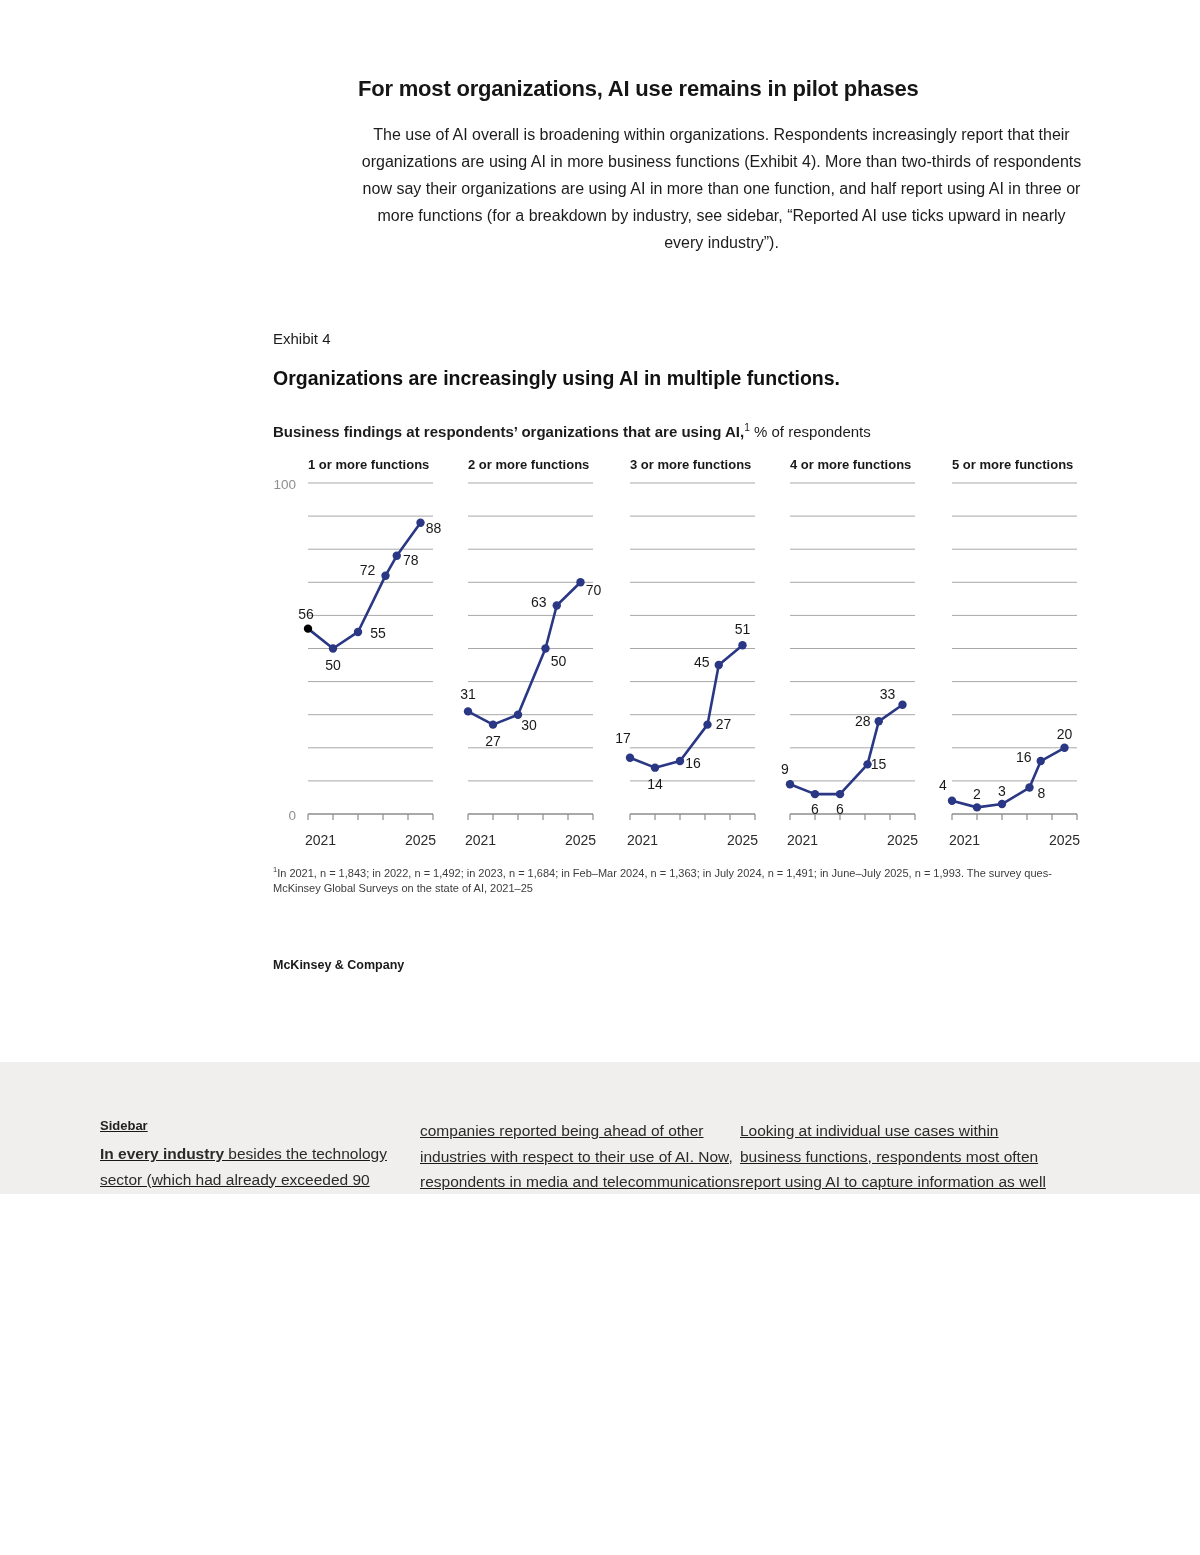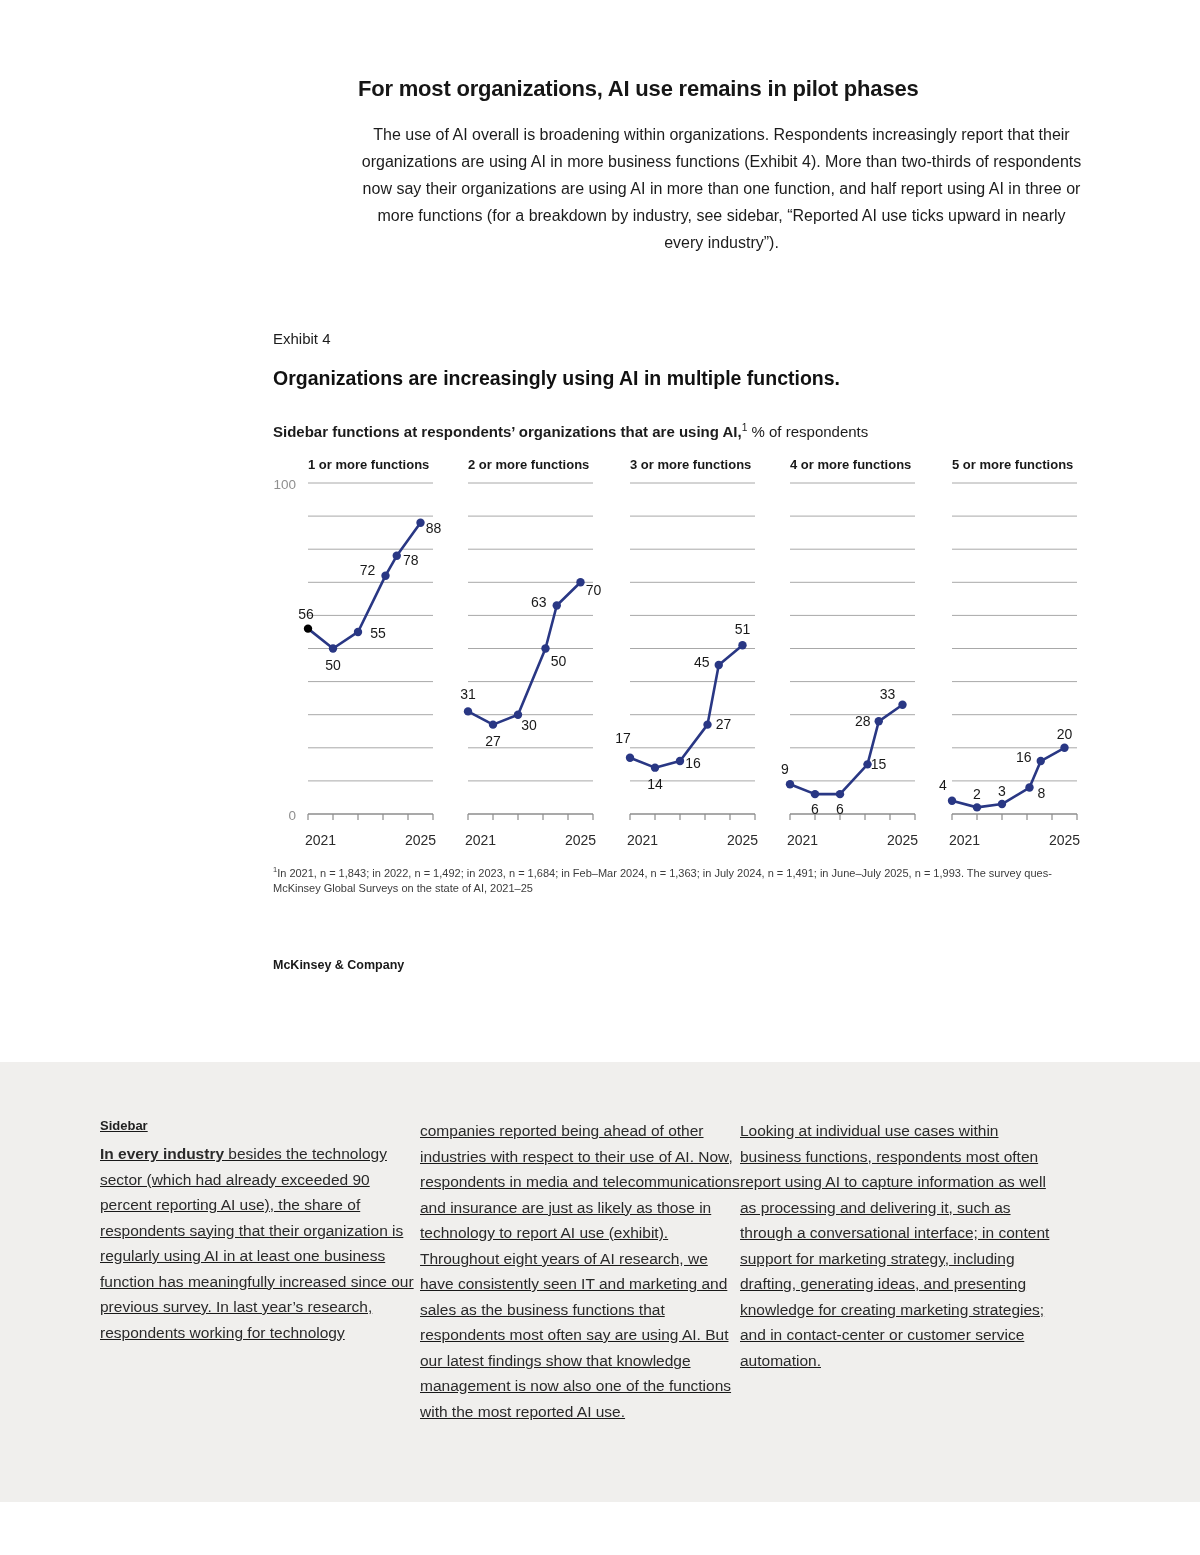--- a/index.html
+++ b/index.html
@@ -1,16 +1,16 @@
 <!DOCTYPE html>
 <html><head>
 <meta charset="utf-8">
 <style>
   html,body{margin:0;padding:0;background:#ffffff;}
-  .page{position:relative;width:1200px;height:1502px;background:#ffffff;overflow:hidden;
+  .page{position:relative;width:1200px;height:1194px;background:#ffffff;overflow:hidden;
         font-family:"Liberation Sans",sans-serif;color:#191919;}
 
   
   .intro{position:absolute;left:358px;top:76px;width:727px;}
   .intro h1{margin:0 0 19px 0;font-size:22px;font-weight:700;letter-spacing:-0.2px;color:#161616;}
   .intro p{margin:0;font-size:16px;line-height:27px;color:#1c1c1c;text-align:center;}
 
   
   .exhibit-label{position:absolute;left:273px;top:330px;font-size:15px;color:#1c1c1c;}
   .exhibit-title{position:absolute;left:273px;top:367px;font-size:19.5px;font-weight:700;color:#111;}
@@ -48,21 +48,21 @@
 
 <div class="page">
 
   <div class="intro">
     <h1>For most organizations, AI use remains in pilot phases</h1>
     <p>The use of AI overall is broadening within organizations. Respondents increasingly report that their organizations are using AI in more business functions (Exhibit 4). More than two-thirds of respondents now say their organizations are using AI in more than one function, and half report using AI in three or more functions (for a breakdown by industry, see sidebar, “Reported AI use ticks upward in nearly every industry”).</p>
   </div>
 
   <div class="exhibit-label">Exhibit 4</div>
   <div class="exhibit-title">Organizations are increasingly using AI in multiple functions.</div>
-  <div class="exhibit-subtitle"><b>Sidebar functions at respondents’ organizations that are using AI,</b><sup>1</sup><span> % of respondents</span></div>
+  <div class="exhibit-subtitle"><b>Business findings at respondents’ organizations that are using AI,</b><sup>1</sup><span> % of respondents</span></div>
 
   <svg id="exhibit-svg" width="820" height="400" viewBox="265 450 820 400" xmlns="http://www.w3.org/2000/svg">
       <text x="296" y="484" text-anchor="end" dominant-baseline="central" class="ylab">100</text>
       <text x="296" y="815" text-anchor="end" dominant-baseline="central" class="ylab">0</text>
       <g>
         <text x="308" y="469" class="ctitle">1 or more functions</text>
         <line x1="308" x2="433" y1="780.9" y2="780.9" stroke="#a8a8a8" stroke-width="1"></line>
         <line x1="308" x2="433" y1="747.8" y2="747.8" stroke="#a8a8a8" stroke-width="1"></line>
         <line x1="308" x2="433" y1="714.7" y2="714.7" stroke="#a8a8a8" stroke-width="1"></line>
         <line x1="308" x2="433" y1="681.6" y2="681.6" stroke="#a8a8a8" stroke-width="1"></line>

